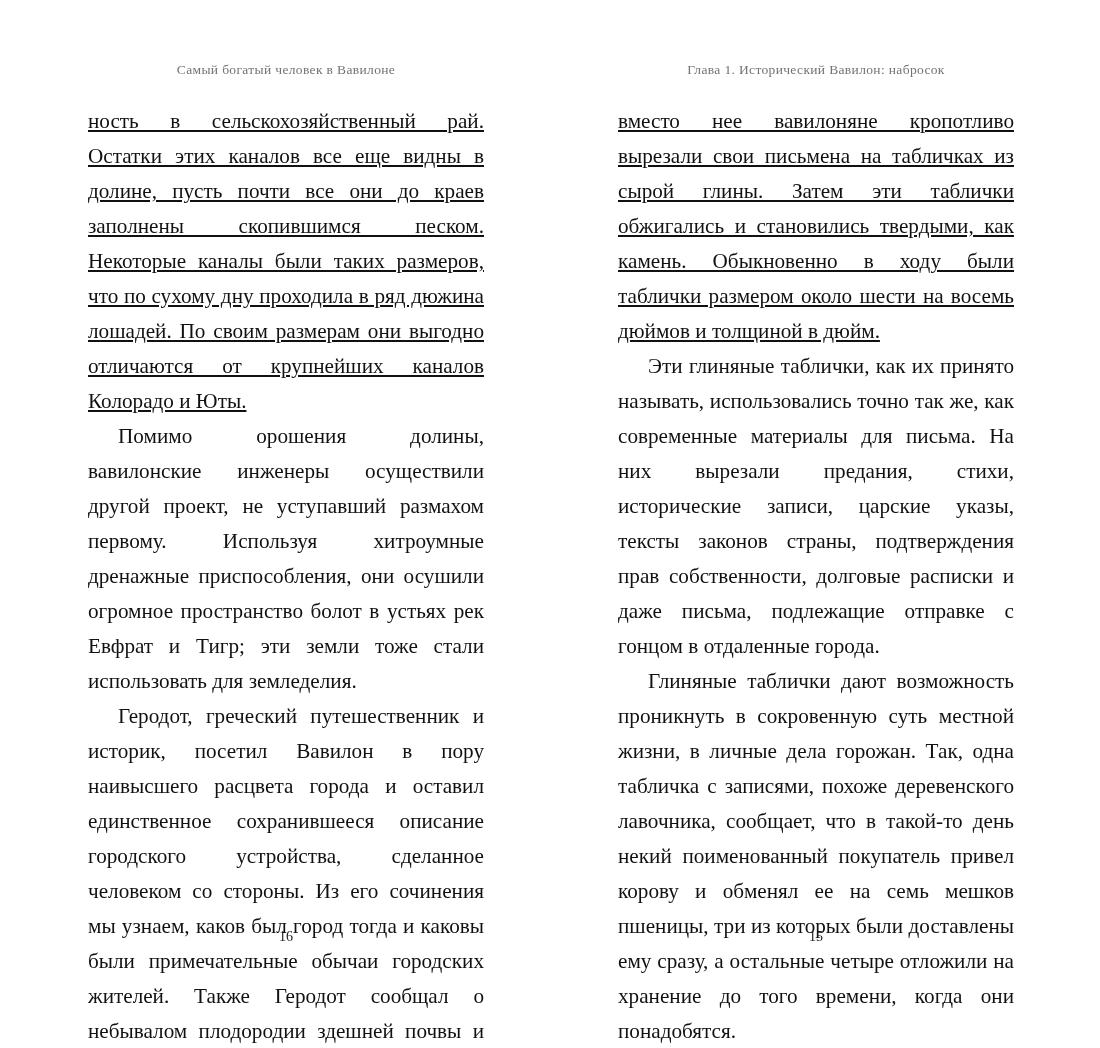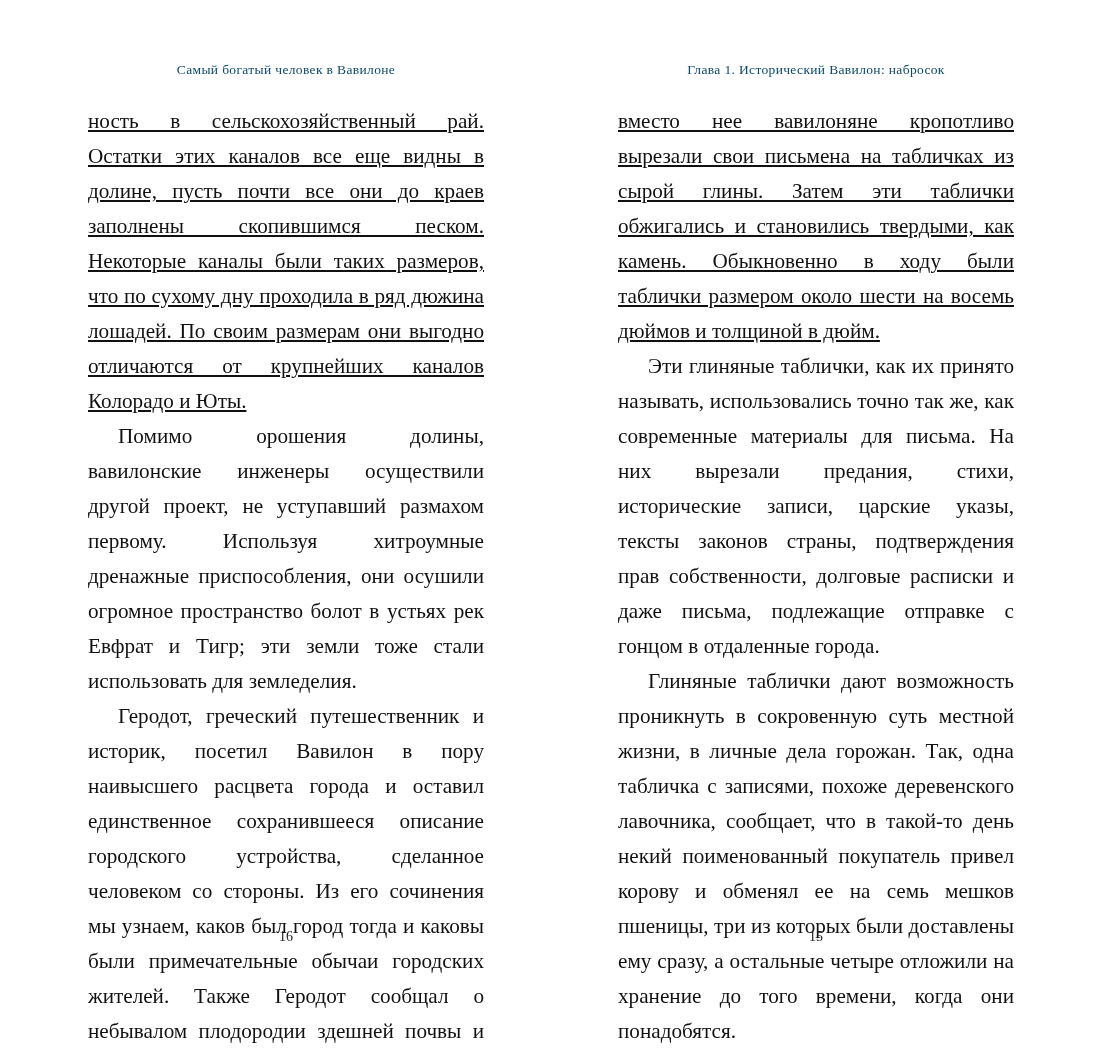--- a/index.html
+++ b/index.html
@@ -24,21 +24,21 @@
   .page-left  { left: 0; }
   .page-right { left: 550px; }
 
   .running-head {
     position: absolute;
     top: 62px;
     width: 396px;
     text-align: center;
     font-size: 13.5px;
     letter-spacing: 0.35px;
-    color: #0c4a6e;
+    color: #737373;
     white-space: nowrap;
   }
   .page-left .running-head  { left: 88px; }
   .page-right .running-head { left: 68px; text-align: center; }
 
   .column {
     position: absolute;
     top: 104px;
     width: 396px;
     font-size: 21.2px;

